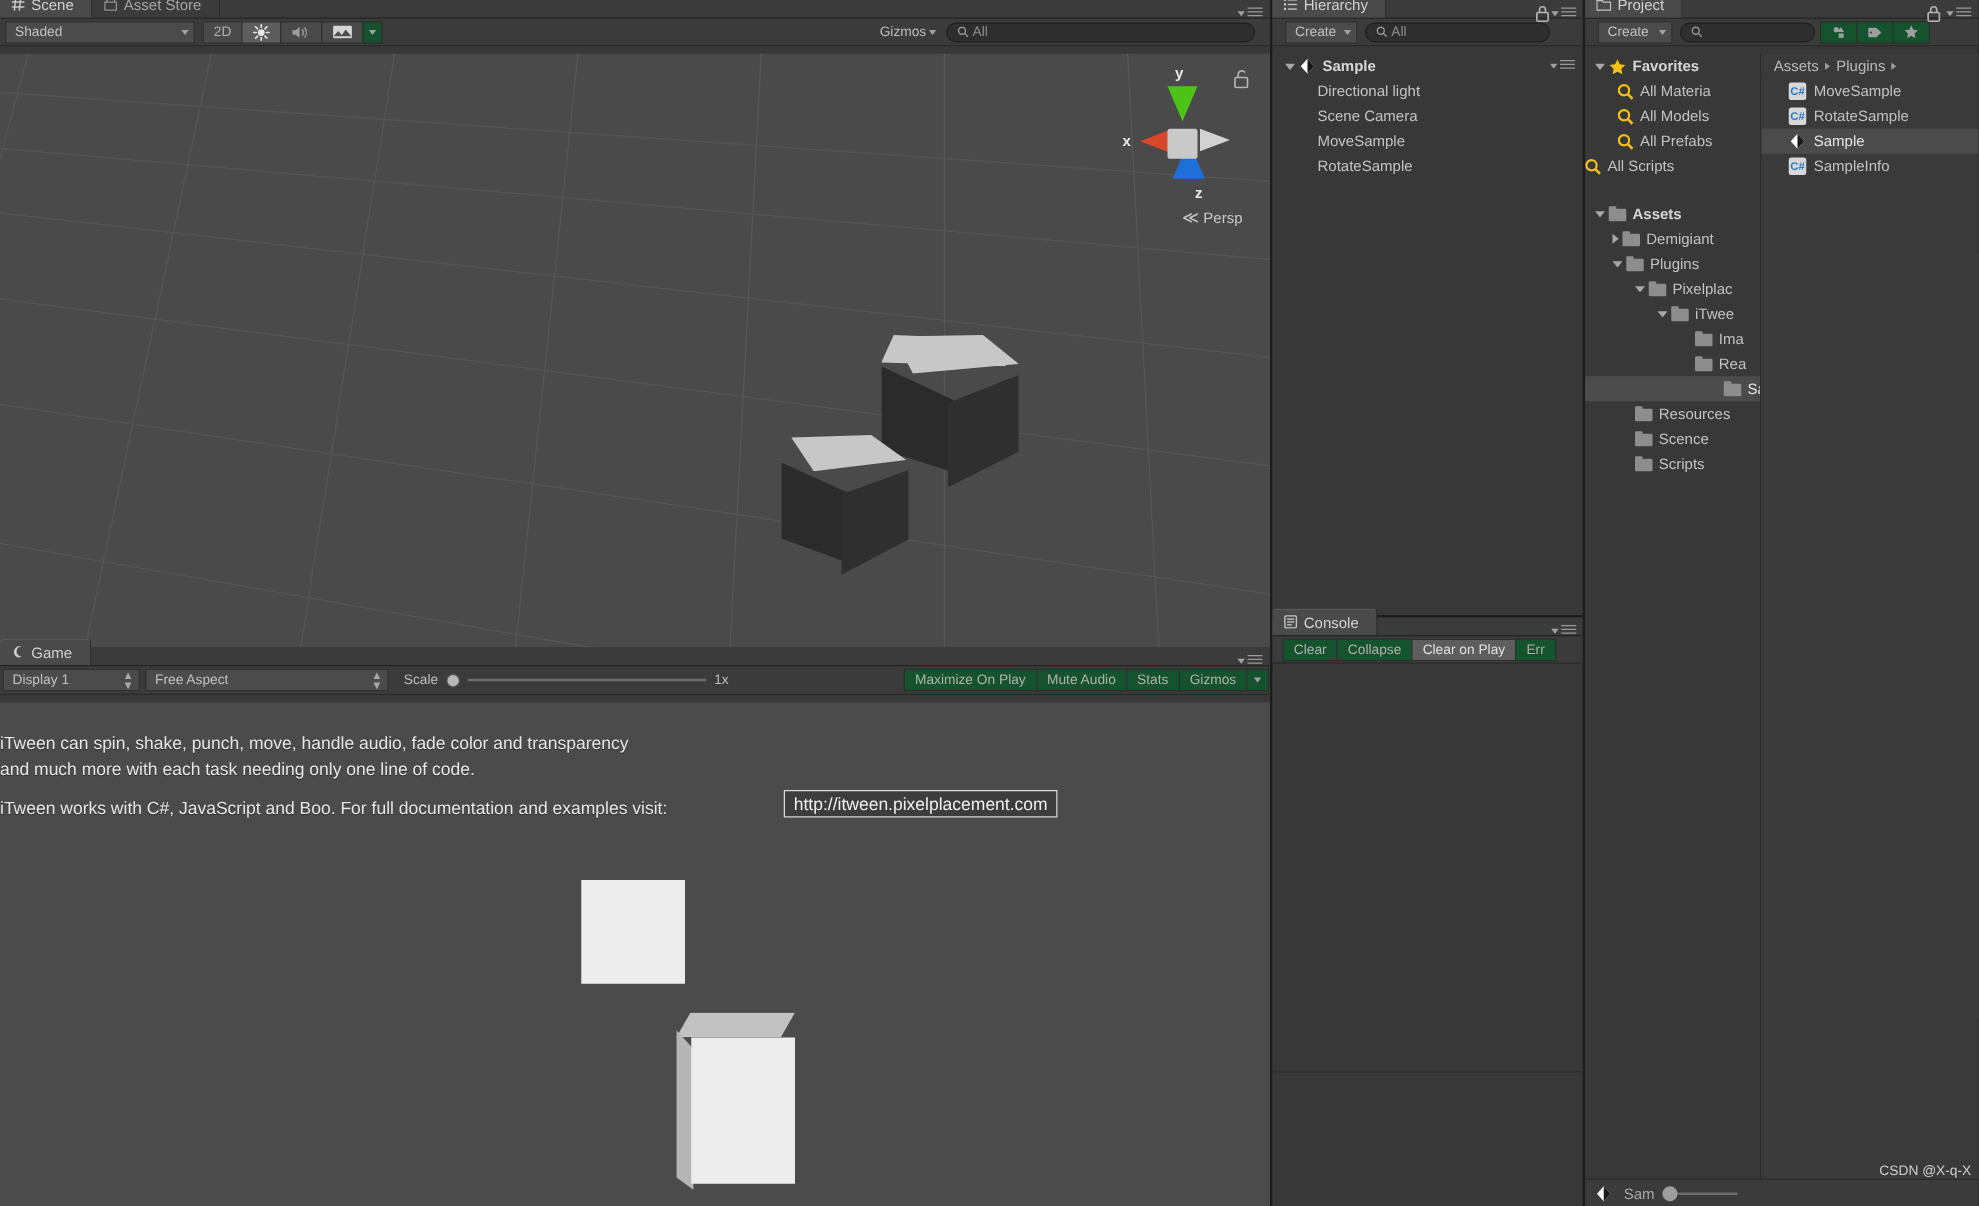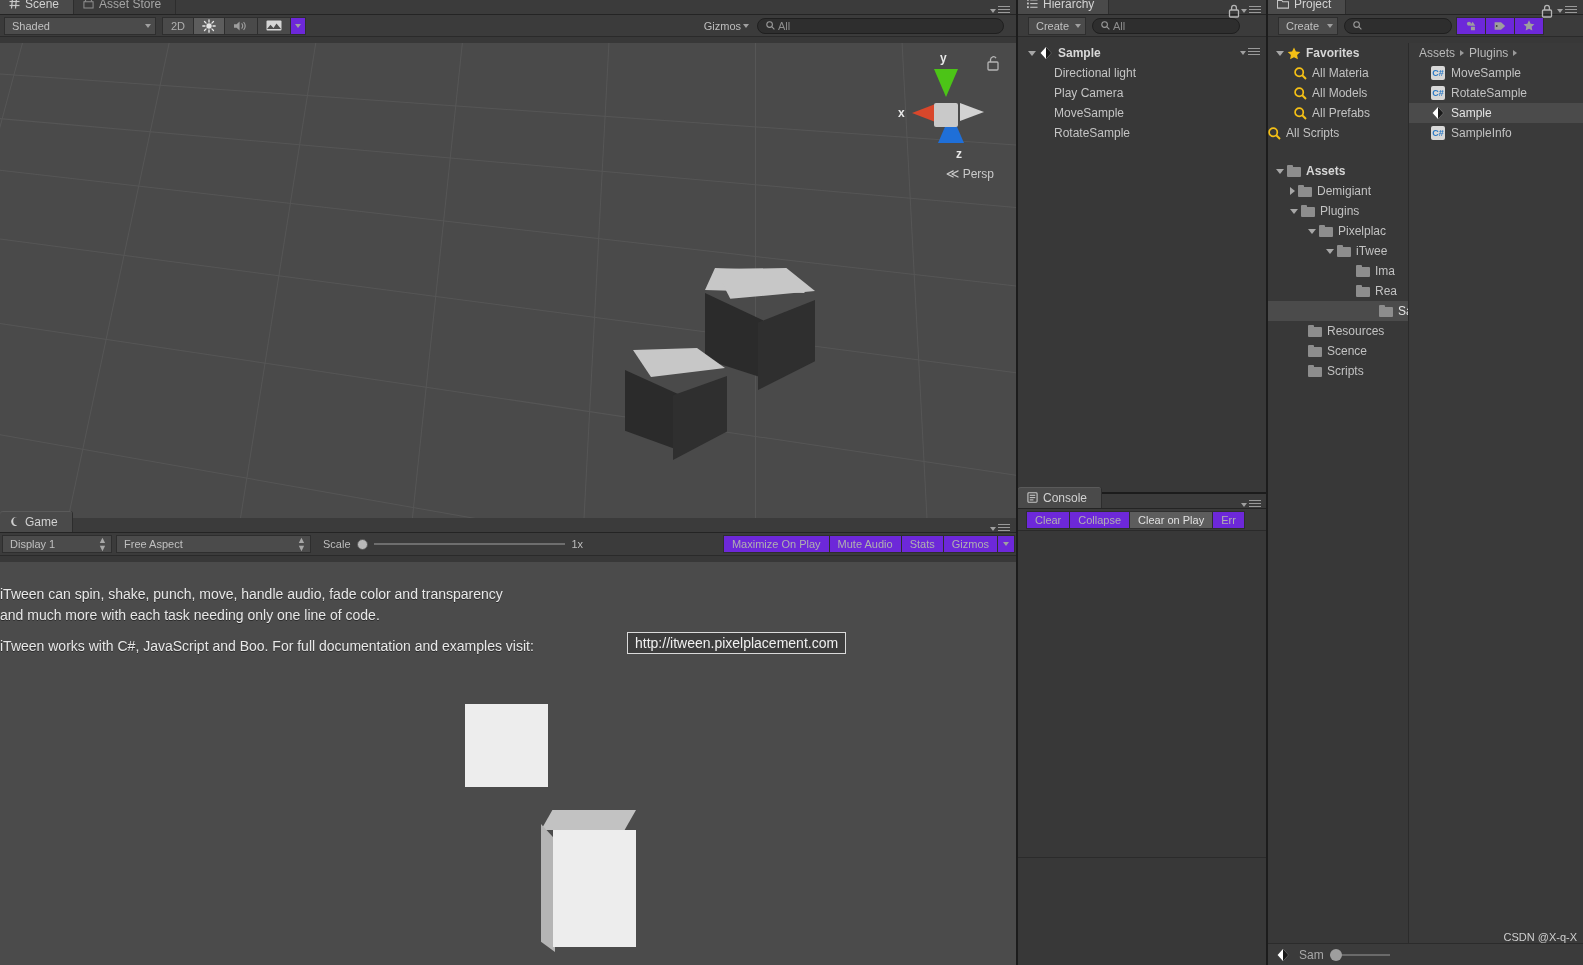--- a/index.html
+++ b/index.html
@@ -40,21 +40,21 @@
     padding:0 2px;
   }
   .tbtn {
     height:18px; padding:0 8px;
     display:flex; align-items:center; justify-content:center;
     color:#b0b0b0; font-size:11px;
     background:#4a4a4a;
     border:1px solid #2e2e2e;
     margin-right:-1px;
   }
-  .tbtn.flat { background:#6d28d9; }
+  .tbtn.flat { background:#14532d; }
   .tbtn.on { background:#5d5d5d; color:#e0e0e0; }
   .popup {
     height:18px; background:#4b4b4b; border:1px solid #2e2e2e;
     display:flex; align-items:center; justify-content:space-between;
     padding:0 4px 0 7px; color:#c0c0c0; font-size:11px;
   }
   .caret { width:0;height:0;border-left:3px solid transparent;border-right:3px solid transparent;border-top:4px solid #a0a0a0; }
   .updown { font-size:9px; line-height:8px; color:#a8a8a8; }
   .searchbox {
     height:16px; border-radius:8px; background:#2e2e2e;
@@ -410,21 +410,21 @@
               <i></i>
               <i></i>
               <i></i>
             </div>
         </div>
       </div>
       <div class="hrow" style="padding-left:36px;">
         <span>Directional light</span>
       </div>
       <div class="hrow" style="padding-left:36px;">
-        <span>Play Camera</span>
+        <span>Scene Camera</span>
       </div>
       <div class="hrow" style="padding-left:36px;">
         <span>MoveSample</span>
       </div>
       <div class="hrow" style="padding-left:36px;">
         <span>RotateSample</span>
       </div>
     </div>
   </div>
 

